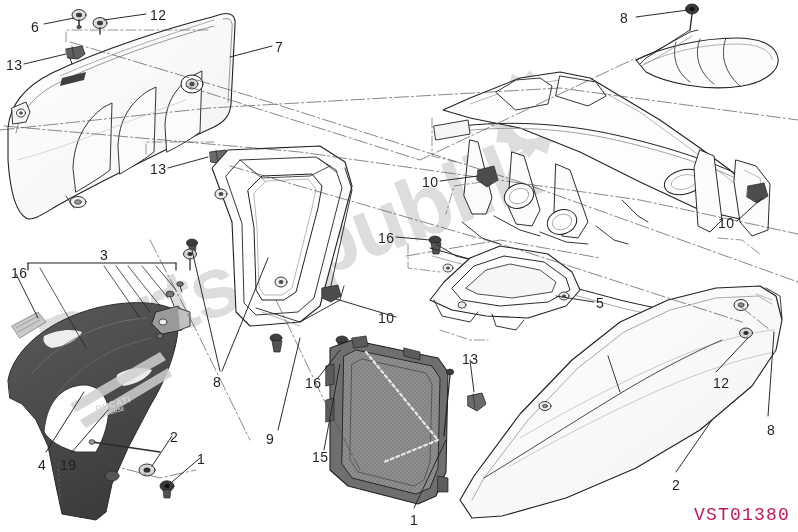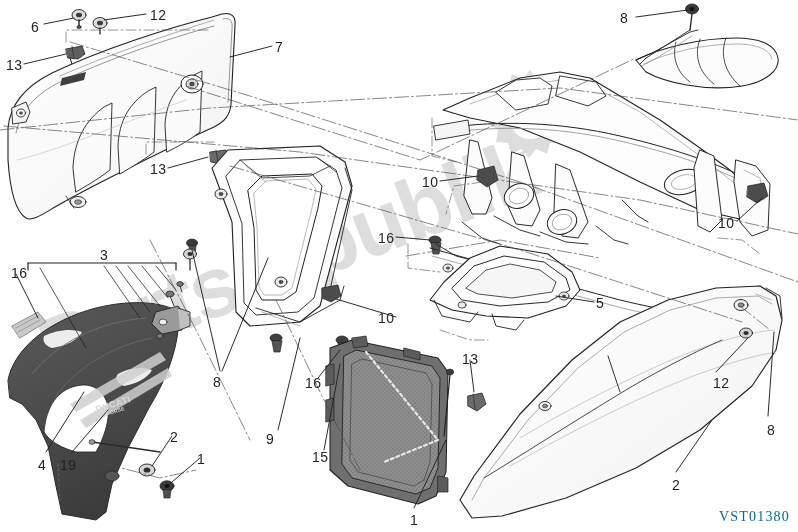--- a/index.html
+++ b/index.html
@@ -16,23 +16,23 @@
     font-family:"Liberation Sans", sans-serif;
     font-size:14px;
     color:#231f20;
     letter-spacing:0.5px;
     white-space:nowrap;
     line-height:1;
   }
   .diagcode{
     position:absolute;
     right:8px;bottom:7px;
-    font-family:Liberation Serif, serif;
-    font-size:14px;
-    color:#0369a1;
+    font-family:Liberation Mono, monospace;
+    font-size:18px;
+    color:#be185d;
     letter-spacing:1.2px;
   }
   .wm{
     position:absolute;
     left:0;top:0;width:798px;height:532px;
     pointer-events:none;
     overflow:hidden;
   }
   .wm-text{
     position:absolute;

